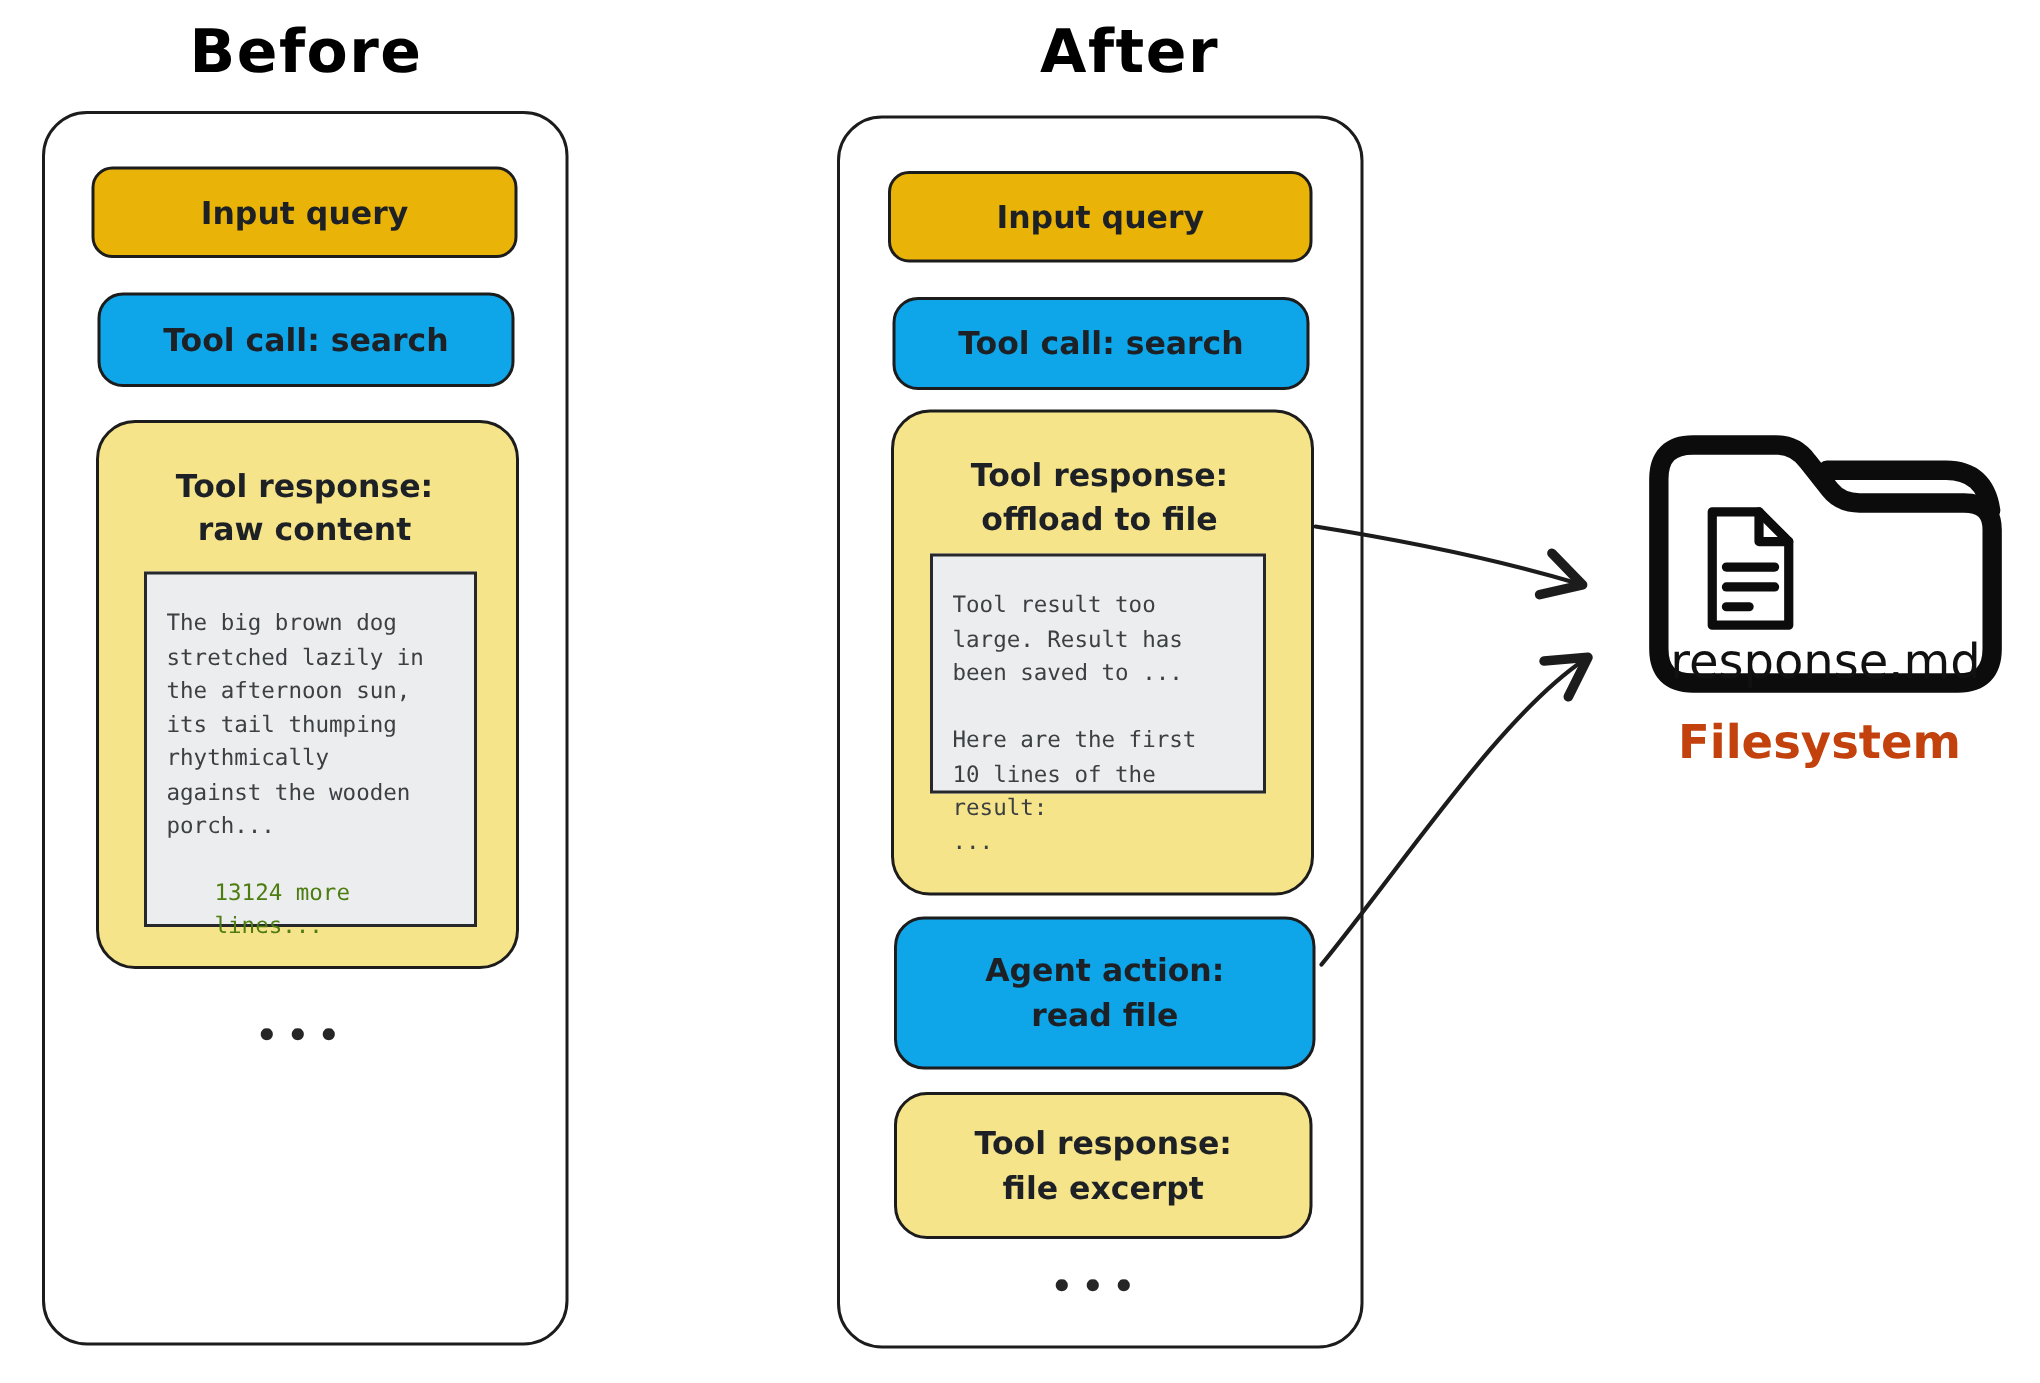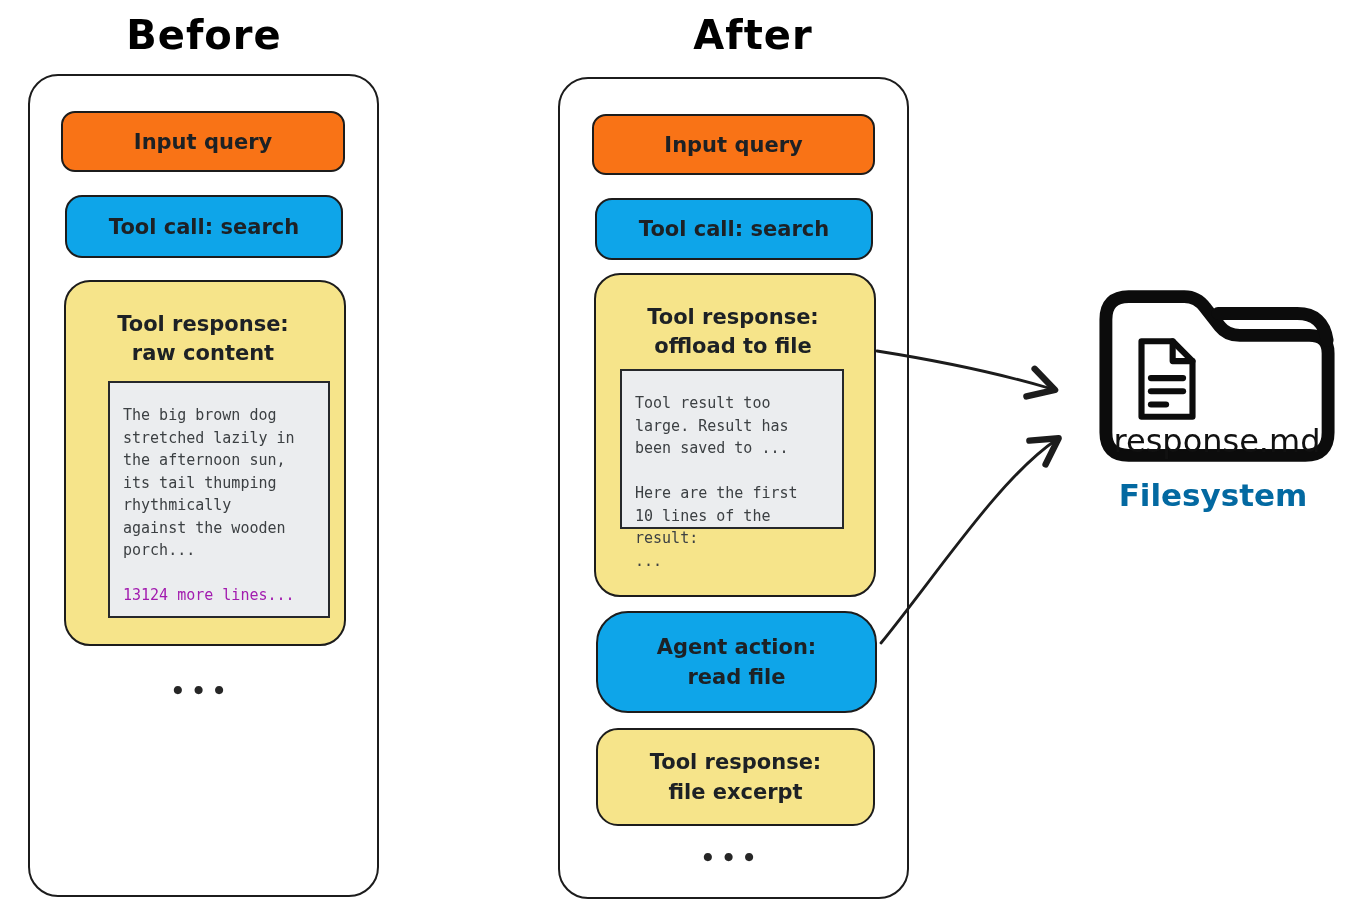--- a/index.html
+++ b/index.html
@@ -14,67 +14,67 @@
     letter-spacing:1px;
   }
   .column{
     background:#ffffff;border:2.5px solid #1c1c1c;border-radius:30px;
   }
   .box{
     border:2px solid #1c1c1c;display:flex;align-items:center;justify-content:center;
     text-align:center;font-weight:700;font-size:21px;color:#1d2125;
     white-space:pre-line;line-height:30px;
   }
-  .box.blue{background:#f97316;border-radius:14px;}
+  .box.blue{background:#eab308;border-radius:14px;}
   .box.green{background:#0ea5e9;border-radius:17px;}
   .box.yellow{background:#f6e48a;border-radius:24px;}
   .yellow-card{
     background:#f6e48a;border:2px solid #1c1c1c;border-radius:26px;
   }
   .card-title{
     font-weight:700;font-size:21px;text-align:center;white-space:pre-line;
     line-height:29px;color:#1d2125;
   }
   .code-box{
     background:#ebedef;border:2px solid #26282b;
     font-family:"DejaVu Sans Mono","Liberation Mono",monospace;
     font-size:15px;line-height:22.5px;color:#3c4043;
     padding:21px 13px;box-sizing:border-box;white-space:pre-line;
   }
-  .code-red{display:block;margin-top:22px;color:#a21caf;}
+  .code-red{display:block;margin-top:22px;color:#4d7c0f;margin-left:32px;}
   .ellipsis{
     font-size:23px;letter-spacing:6px;font-weight:700;color:#262626;
     text-align:center;
   }
   .fs-filename{
     font-size:32px;color:#111111;text-align:center;font-weight:400;
     font-family:"DejaVu Sans","Liberation Sans",sans-serif;
   }
   .fs-label{
-    font-size:31px;font-weight:700;color:#0369a1;text-align:center;
+    font-size:31px;font-weight:700;color:#c2410c;text-align:center;
   }
   svg{display:block;}
   .overlay{pointer-events:none;}
 </style>
 </head>
 <body>
 
 <div class="abs col-title" style="left:28px;top:12px;width:352px;">Before</div>
 
 <div class="abs column" style="left:28px;top:74px;width:347px;height:819px;"></div>
 
 <div class="abs box blue" style="left:61px;top:111px;width:280px;height:57px;">Input query</div>
 
 <div class="abs box green" style="left:65px;top:195px;width:274px;height:59px;">Tool call: search</div>
 
 <div class="abs yellow-card" style="left:64px;top:280px;width:278px;height:362px;"></div>
 <div class="abs card-title" style="left:64px;top:310px;width:278px;">Tool response:
 raw content</div>
 
-<div class="abs code-box" style="left:108px;top:381px;width:222px;height:237px;"><span>The big brown dog
+<div class="abs code-box" style="left:96px;top:381px;width:222px;height:237px;"><span>The big brown dog
 stretched lazily in
 the afternoon sun,
 its tail thumping
 rhythmically
 against the wooden
 porch...</span><span class="code-red">13124 more lines...</span></div>
 
 <div class="abs ellipsis" style="left:28px;top:678px;width:347px;">•••</div>
 
 <div class="abs col-title" style="left:578px;top:12px;width:350px;">After</div>
@@ -91,21 +91,21 @@
 
 <div class="abs code-box" style="left:620px;top:369px;width:224px;height:160px;">Tool result too
 large. Result has
 been saved to ...
 
 Here are the first
 10 lines of the
 result:
 ...</div>
 
-<div class="abs box green" style="left:596px;top:611px;width:277px;height:98px;border-radius:32px;">Agent action:
+<div class="abs box green" style="left:596px;top:611px;width:277px;height:98px;border-radius:20px;">Agent action:
 read file</div>
 
 <div class="abs box yellow" style="left:596px;top:728px;width:275px;height:94px;border-radius:22px;">Tool response:
 file excerpt</div>
 
 <div class="abs ellipsis" style="left:558px;top:845px;width:347px;">•••</div>
 
 <div class="abs" style="left:1093px;top:283px;width:248px;height:186px;">
   <svg width="248" height="186" viewBox="0 0 250 186" fill="none" stroke="#0c0c0c" stroke-width="13" stroke-linecap="round" stroke-linejoin="round">
     <path d="M 13 150 L 13 36 Q 13 13 36 13 L 92 13 Q 105 13 113 24 L 128 43 Q 135 52 148 52 L 218 52 Q 237 52 237 70 L 237 150 Q 237 173 214 173 L 36 173 Q 13 173 13 150 Z"></path>

